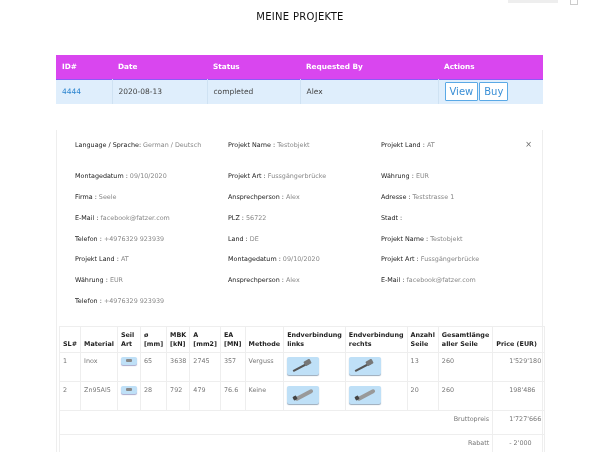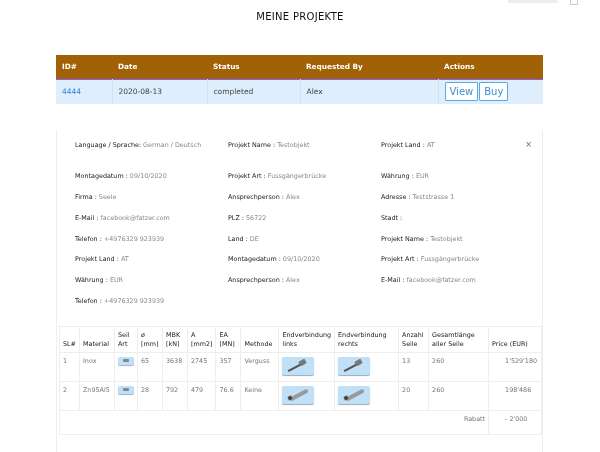--- a/index.html
+++ b/index.html
@@ -3,32 +3,32 @@
 <meta charset="utf-8">
 <style>
   * { box-sizing: border-box; margin: 0; padding: 0; }
   body { width: 600px; height: 452px; background: #ffffff; font-family: "DejaVu Sans", sans-serif; color: #333; overflow: hidden; position: relative; }
   .topright { position: absolute; right: 22px; top: 0; width: 70px; height: 5px; }
   .topright .bar { position:absolute; left:0; top:0; width:50px; height:3px; background:#eee; }
   .topright .box { position:absolute; right:0; top:0; width:8px; height:5px; border:1px solid #ccc; border-top:none; }
   h1 { position: absolute; left: 0; right: 0; top: 11px; text-align: center; font-size: 10px; font-weight: 400; letter-spacing: 0.3px; color: #111; }
   .wrap { position: absolute; left: 56px; top: 55px; width: 487px; }
   table.proj { width: 100%; border-collapse: collapse; font-size: 7.5px; }
-  table.proj th { background: #a16207; color: #fff; text-align: left; font-weight: bold; height: 24px; padding: 0 6px; font-size: 7.3px; }
+  table.proj th { background: #d946ef; color: #fff; text-align: left; font-weight: bold; height: 24px; padding: 0 6px; font-size: 7.3px; }
   table.proj td { background: #dfeefc; height: 25px; padding: 0 6px; color: #444; border-right: 1px solid #cfe2f3; border-top: 1px solid #8b5cf6; }
   table.proj td:last-child { border-right: none; }
   .idlink { color: #2e86cf; }
   .btn { display: inline-block; border: 1px solid #5aa9e6; color: #3a8fd6; background: #fff; font-size: 10px; padding: 3px 4px; border-radius: 1px; margin-right: 1px; }
   .detail { position: absolute; left: 56px; top: 130px; width: 487px; height: 322px; border-left: 1px solid #eee; border-right: 1px solid #eee; }
   .grid { position: absolute; left: 18px; top: 10px; width: 440px; font-size: 6.4px; }
   .cell { position: absolute; width: 150px; color: #888; line-height: 10px; }
   .cell b { color: #222; font-weight: normal; }
   .close { position: absolute; right: 10px; top: 10px; font-size: 8px; color: #666; }
   table.items { position: absolute; left: 2px; top: 196px; width: 483px; border-collapse: collapse; font-size: 6.4px; }
-  table.items th { text-align: left; font-weight: normal; color: #222; vertical-align: bottom; padding: 2px 3px 3px 3px; border: 1px solid #eee; line-height: 9px; height: 26px; margin-left: 48px; }
+  table.items th { text-align: left; font-weight: bold; color: #222; vertical-align: bottom; padding: 2px 3px 3px 3px; border: 1px solid #eee; line-height: 9px; height: 26px; margin-left: 48px; }
   table.items td { color: #777; vertical-align: top; padding: 4px 3px; border: 1px solid #eee; height: 24px; }
   table.items td.num { text-align: left; padding-left: 16px; }
   .thumb { display: inline-block; width: 16px; height: 8px; background: #bfe0f7; border-radius: 2px; position: relative; box-shadow: 0 1px 1px #aac; }
   .thumb::after { content:""; position:absolute; left:5px; top:2px; width:6px; height:3px; background:#888; border-radius:1px; }
   .endimg { display: inline-block; width: 32px; height: 18px; background: #bfe0f7; border-radius: 2px; position: relative; box-shadow: 0 1px 1px #9ab; }
   .endimg.a::before { content:""; position:absolute; left:5px; top:9px; width:18px; height:1.5px; background:#555; transform: rotate(-28deg); }
   .endimg.a::after { content:""; position:absolute; left:17px; top:3px; width:7px; height:5px; background:#777; border-radius:1px; transform: rotate(-28deg); }
   .endimg.b::before { content:""; position:absolute; left:7px; top:7px; width:20px; height:4px; background:#999; border-radius:2px; transform: rotate(-28deg); }
   .endimg.b::after { content:""; position:absolute; left:6px; top:10px; width:4px; height:4px; background:#444; border-radius:1px; transform: rotate(-28deg); }
   .sumrow td { height: 15px; padding: 2px 3px; }
@@ -144,19 +144,23 @@
         <td>479</td>
         <td>76.6</td>
         <td>Keine</td>
         <td><span class="endimg b"></span></td>
         <td><span class="endimg b"></span></td>
         <td>20</td>
         <td>260</td>
         <td class="num">198'486</td>
       </tr>
       <tr class="sumrow">
+        <td colspan="12" class="sumlabel">Bruttopreis</td>
+        <td class="num">1'727'666</td>
+      </tr>
+      <tr class="sumrow">
         <td colspan="12" class="sumlabel">Rabatt</td>
         <td class="num">- 2'000</td>
       </tr>
 
     </tbody>
   </table>
 </div>
 
 </body></html>

